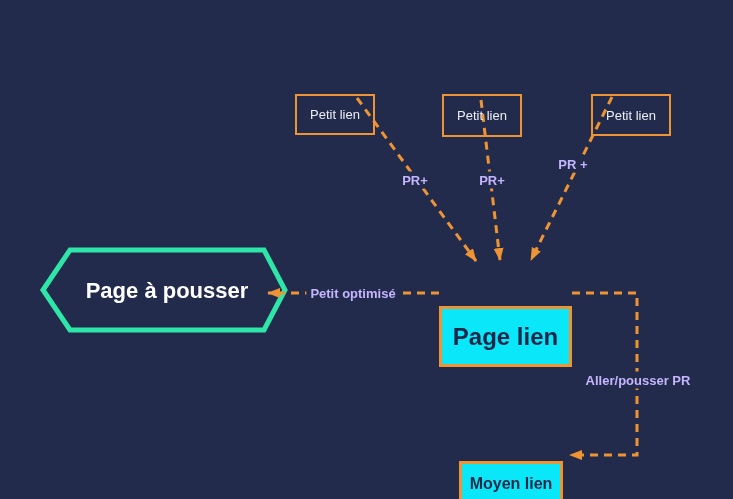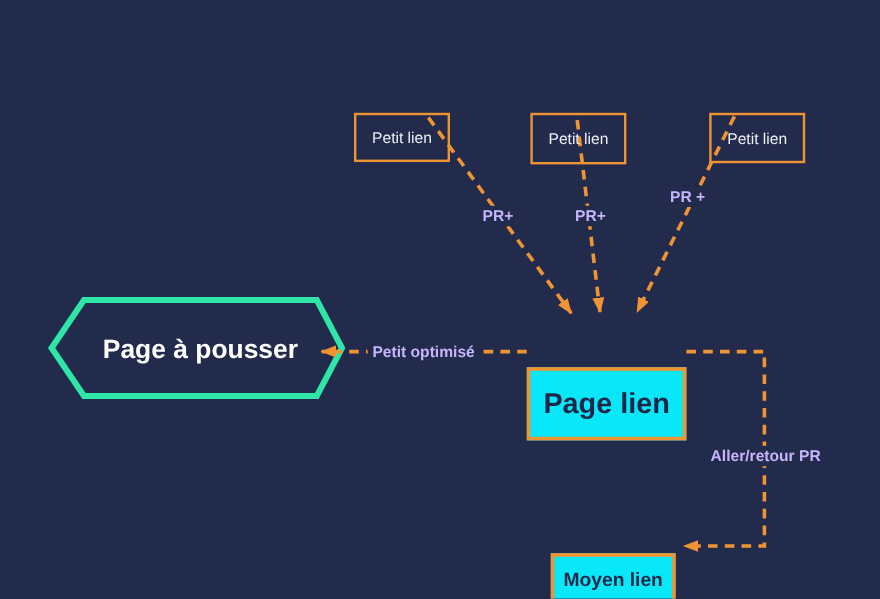--- a/index.html
+++ b/index.html
@@ -105,15 +105,15 @@
   <div class="node node-cyan node-moyen" style="left:459px; top:421px; width:104px; height:45px;">
     <span>Moyen lien</span>
   </div>
 
   <div class="page-label" style="left:167px; top:291px;">Page à pousser</div>
 
   <div class="edge-label" style="left:415px; top:180px;">PR+</div>
   <div class="edge-label" style="left:492px; top:180px;">PR+</div>
   <div class="edge-label" style="left:573px; top:164px;">PR +</div>
   <div class="edge-label" style="left:353px; top:293px;">Petit optimisé</div>
-  <div class="edge-label" style="left:638px; top:380px;">Aller/retour PR</div>
+  <div class="edge-label" style="left:638px; top:380px;">Aller/pousser PR</div>
 
 </div>
 
 </body></html>

